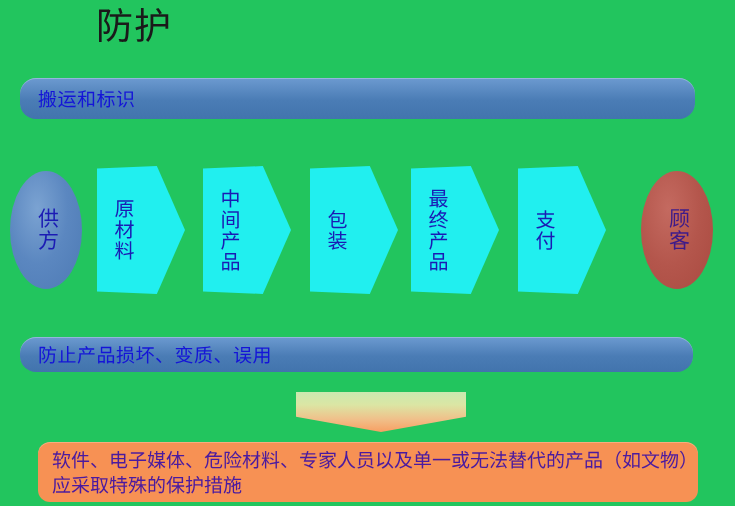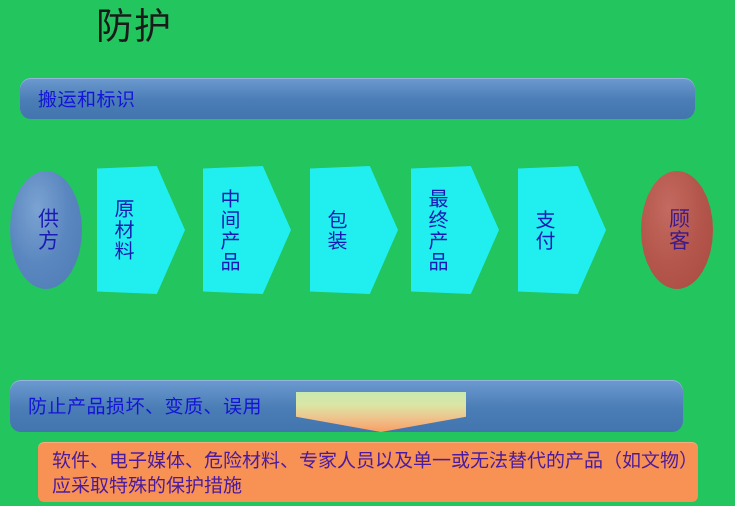--- a/index.html
+++ b/index.html
@@ -29,46 +29,45 @@
     color: #1a1a1a;
     font-weight: 400;
     letter-spacing: 1px;
     white-space: nowrap;
   }
 
   
   .blue-bar {
     position: absolute;
     background: linear-gradient(to bottom, #6c9ad0 0%, #4a7cb5 55%, #4274ad 100%);
-    border-radius: 11px;
+    border-radius: 16px;
     box-shadow: inset 0 1px 0 rgba(255,255,255,.28);
   }
   .blue-bar .bar-label {
     position: absolute;
     left: 18px;
     top: 50%;
     transform: translateY(-50%);
     font-size: 19px;
     line-height: 24px;
     color: #1414d8;
     white-space: nowrap;
     letter-spacing: .5px;
   }
   #bar-handling {
     left: 20px;
     top: 78px;
     width: 675px;
     height: 41px;
   }
   #bar-prevent {
-    left: 10px;
+    left: 20px;
     top: 337px;
     width: 673px;
-    height: 52px;
-    margin-top: 43px;
+    height: 35px;
   }
 
   
   .flow-row {
     position: absolute;
     left: 0;
     top: 160px;
     width: 735px;
     height: 140px;
   }
@@ -148,21 +147,21 @@
   }
 
   
   #note-box {
     position: absolute;
     left: 38px;
     top: 442px;
     width: 660px;
     height: 60px;
     background: #f79154;
-    border-radius: 6px;
+    border-radius: 12px;
     box-shadow: inset 0 1px 0 rgba(255,255,255,.25);
   }
   #note-box .note-text {
     position: absolute;
     left: 14px;
     top: 6px;
     width: 638px;
     font-size: 19px;
     line-height: 25px;
     color: #4a1aa0;

